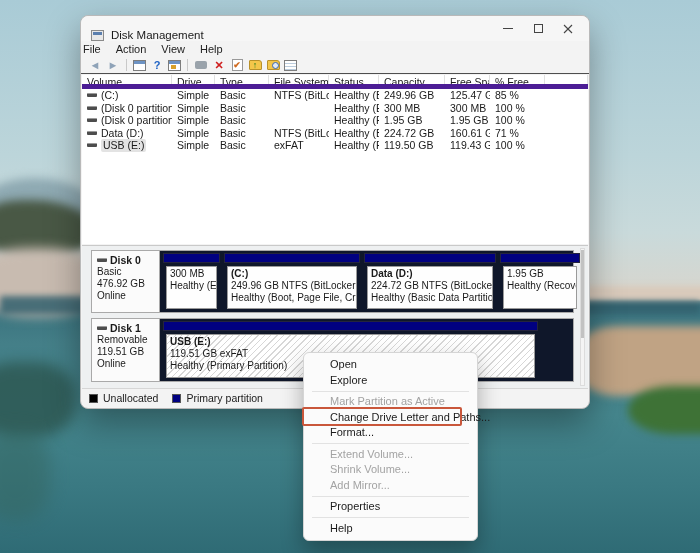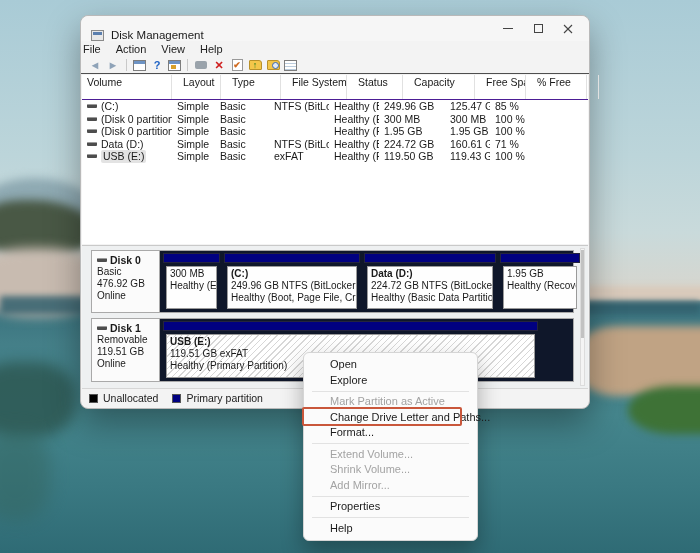--- a/index.html
+++ b/index.html
@@ -52,21 +52,21 @@
   .tb-x { color:#cf1f1f; font-weight:bold; font-size:11px; }
   .tb-doc { width:11px; height:12px; background:#fff; border:1px solid #999; color:#d06a1f; font-size:9px; font-weight:bold; display:flex; align-items:center; justify-content:center; }
   .tb-folder { width:13px; height:10px; background:#f3c64a; border:1px solid #b9912a; border-radius:1px 3px 1px 1px; position:relative; color:#1c7a1c; font-size:9px; font-weight:bold; display:flex; align-items:center; justify-content:center; }
   .tb-folder.search::after { content:""; position:absolute; right:0px; bottom:0px; width:5px; height:5px; border:1.5px solid #3a66b0; border-radius:50%; background:#dfeaf8; }
   .tb-details { width:13px; height:11px; background:#fff; border:1px solid #7d7d7d;
     background-image:linear-gradient(#bcd 1px, transparent 1px); background-size:100% 3px; background-position:0 2px; }
 
   
   .list-pane { position:absolute; left:1px; right:1px; top:59px; height:169px; background:#fff; }
   .grid-row { display:grid; grid-template-columns:90px 43px 54px 60px 50px 66px 45px 55px 1fr; }
-  .list-header { height:25px; border-bottom:1px solid #4c1d95;gap:6px; }
+  .list-header { height:14px; border-bottom:5px solid #4c1d95; }
   .list-header .hcell { font-size:10.5px; padding:1px 0 0 5px; border-right:1px solid #e1e1e1; white-space:nowrap; overflow:hidden; color:#1a1a1a; }
   .vrow { height:12.5px; align-items:center; }
   .vcell { font-size:10.5px; padding-left:5px; white-space:nowrap; overflow:hidden; line-height:12.5px; }
   .vol-name { display:flex; align-items:center; gap:4px; }
   .disk-ic { flex:0 0 auto; width:10px; height:4px; background:#4d4d4d; border-radius:1px; border-top:1px solid #9b9b9b; }
   .sel-hl { background:#e3e3e3; border-radius:2px; padding:0 2px; }
 
   
   .graph-pane { position:absolute; left:1px; right:1px; top:229px; height:143px; background:#eef0f1; border-top:1px solid #c9c9c9; }
   .disk-row { position:absolute; left:9px; width:483px; background:#0f172a; border:1px solid #a9a9a9; }
@@ -171,21 +171,21 @@
         </span>
       <span class="tb">
           <span class="tb-folder search"></span>
         </span>
       <span class="tb tb-details"></span>
     </div>
 
     <div class="list-pane">
       <div class="grid-row list-header">
         <div class="hcell">Volume</div>
-        <div class="hcell">Layout</div>
+        <div class="hcell">Drive</div>
         <div class="hcell">Type</div>
         <div class="hcell">File System</div>
         <div class="hcell">Status</div>
         <div class="hcell">Capacity</div>
         <div class="hcell">Free Spa...</div>
         <div class="hcell">% Free</div>
         <div class="hcell"></div>
       </div>
 
       <div class="grid-row vrow">

